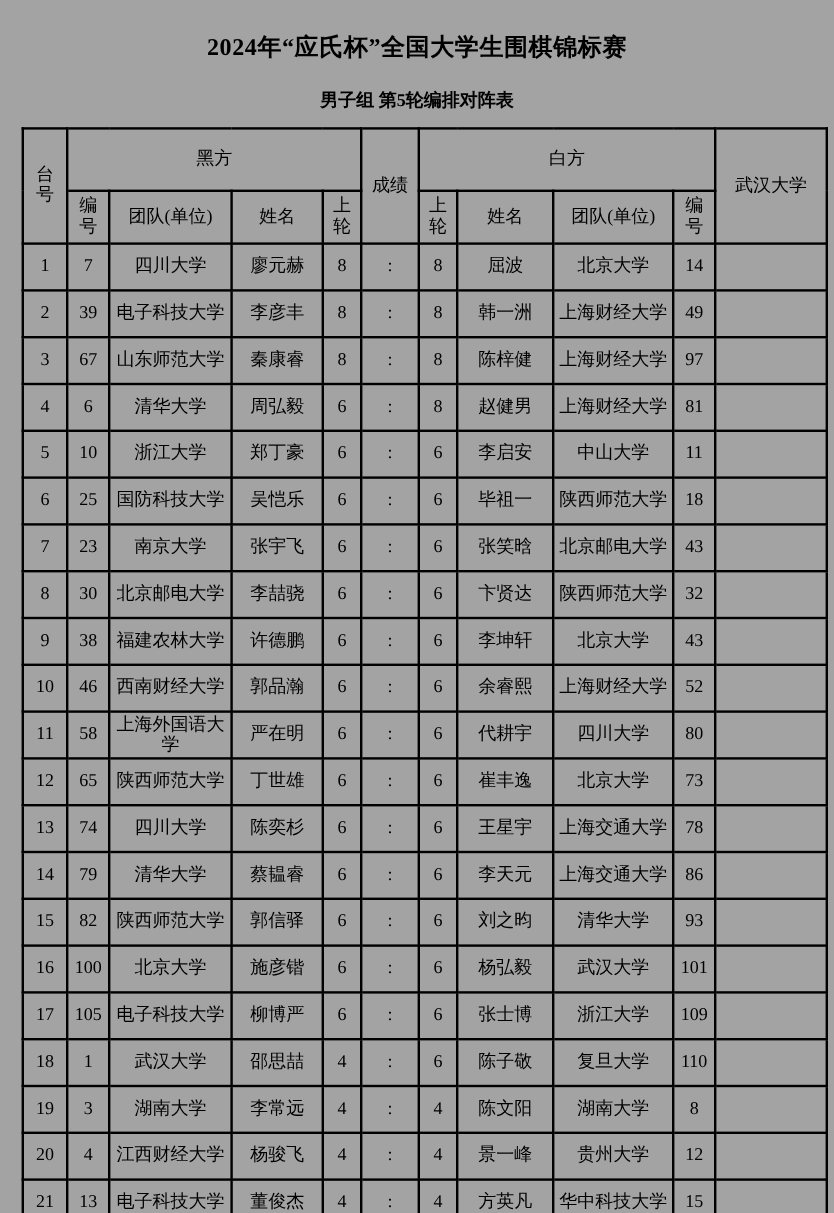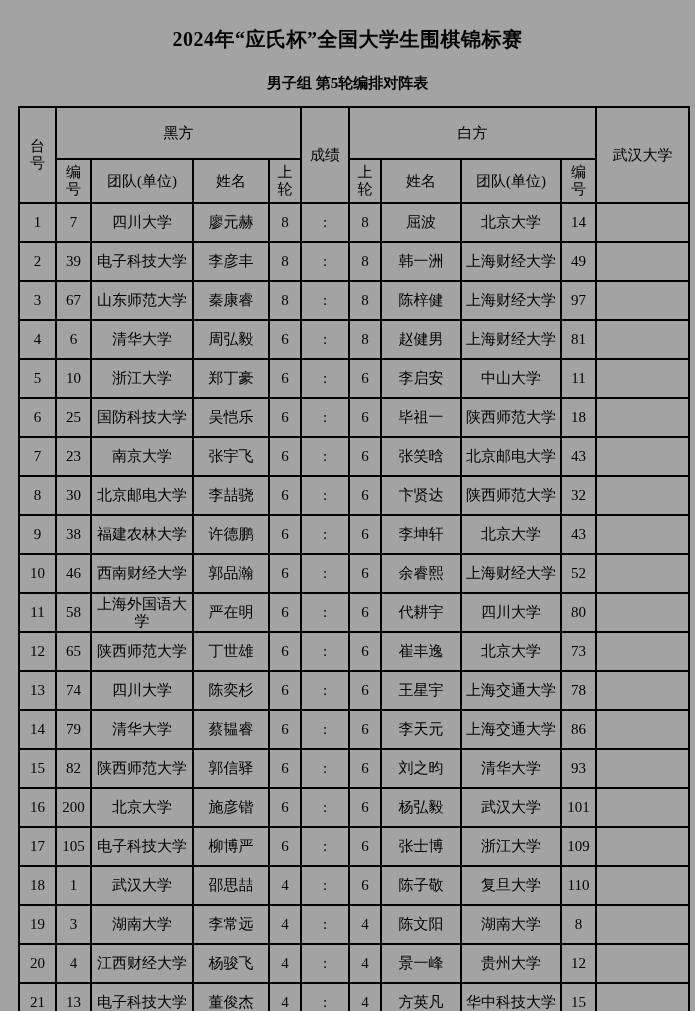--- a/index.html
+++ b/index.html
@@ -308,21 +308,21 @@
       <td>:</td>
       <td>6</td>
       <td>刘之昀</td>
       <td>清华大学</td>
       <td>93</td>
       <td></td>
     </tr>
 
     <tr>
       <td>16</td>
-      <td>200</td>
+      <td>100</td>
       <td>北京大学</td>
       <td>施彦锴</td>
       <td>6</td>
       <td>:</td>
       <td>6</td>
       <td>杨弘毅</td>
       <td>武汉大学</td>
       <td>101</td>
       <td></td>
     </tr>

